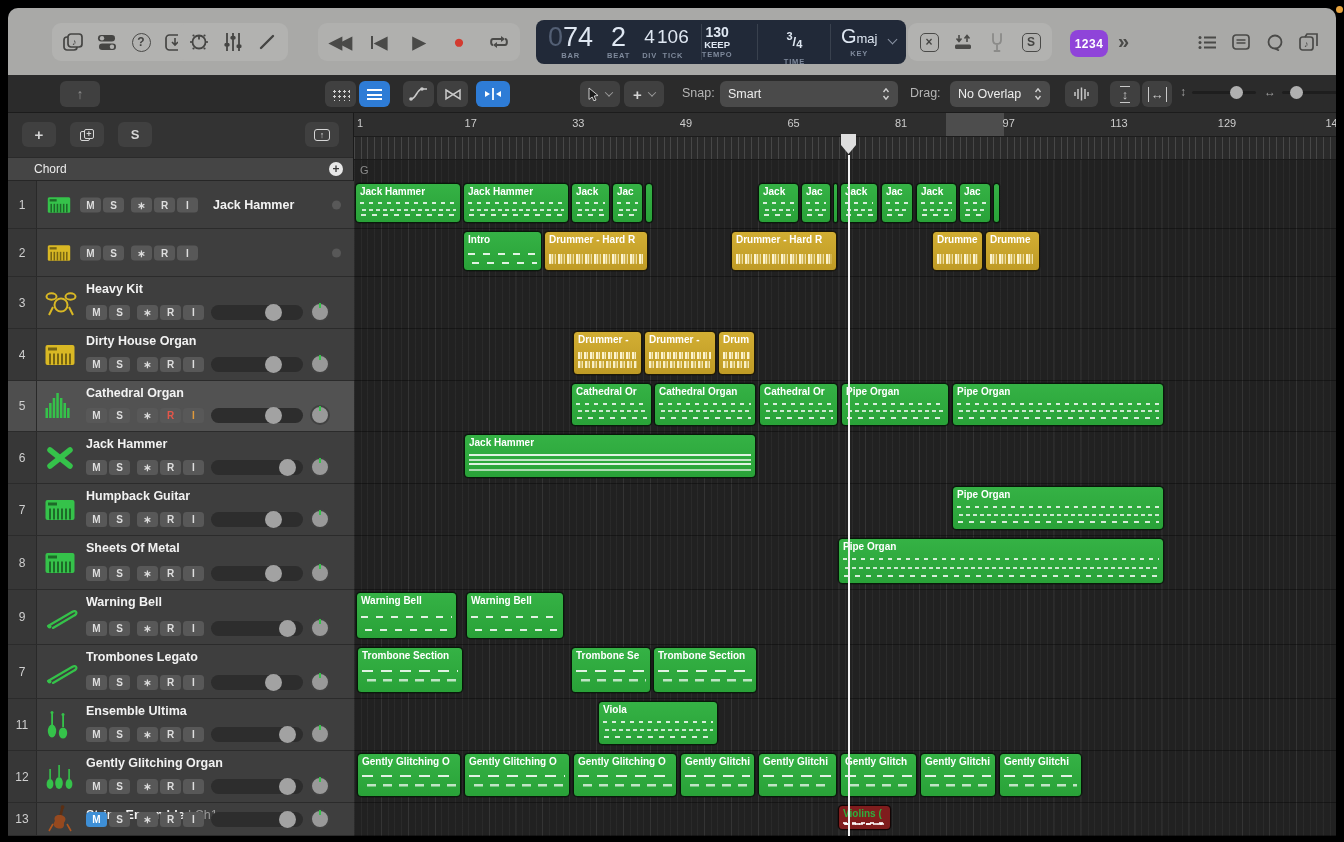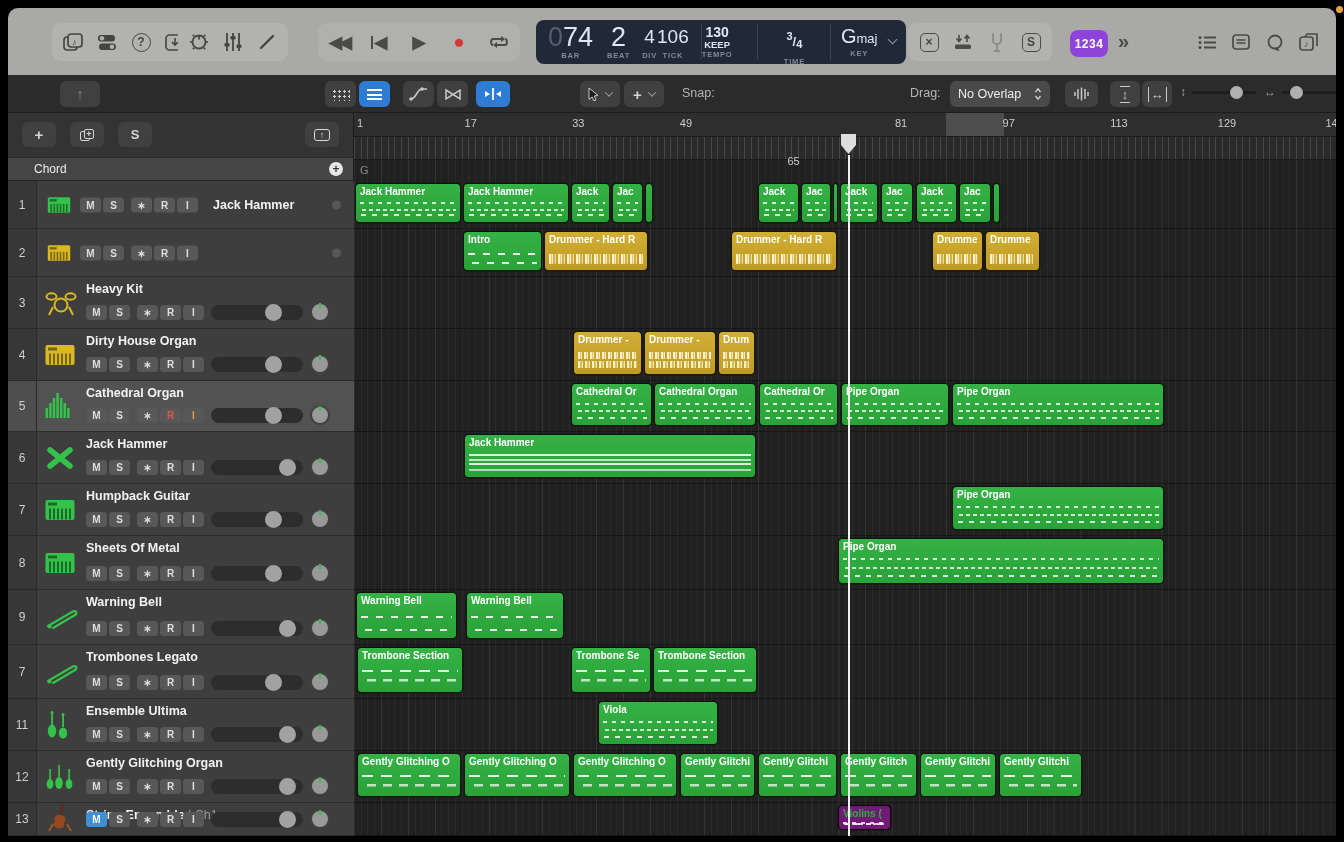--- a/index.html
+++ b/index.html
@@ -91,21 +91,21 @@
 .rnum{position:absolute;top:4px;font-size:11px;color:#cdcdcd}
 .cycle{position:absolute;top:0;height:100%;background:rgba(255,255,255,.15)}
 .ticks{position:absolute;left:0;top:24px;width:100%;height:23px;background-color:#2a2a2a;background-image:repeating-linear-gradient(90deg,#474747 0 1px,transparent 1px 6.73px);border-bottom:1px solid #1b1b1b;z-index:1}
 .gridbg{position:absolute;left:0;top:47px;bottom:0;width:100%;background-color:#212121;background-image:repeating-linear-gradient(90deg,rgba(255,255,255,.04) 0 1px,transparent 1px 6.73px),repeating-linear-gradient(90deg,rgba(255,255,255,.05) 0 1px,transparent 1px 26.9px),repeating-linear-gradient(90deg,rgba(0,0,0,.3) 0 1px,transparent 1px 107.6px)}
 .chordlane{position:absolute;left:0;top:47px;width:100%;height:21px;z-index:1}
 .chordlane span{position:absolute;left:6px;top:4px;font-size:11px;color:#8b8b8b}
 .lrow{position:absolute;left:0;width:100%;border-bottom:1px solid rgba(0,0,0,.35);z-index:1}
 .region{position:absolute;border-radius:4.5px;border:1px solid rgba(0,0,0,.85);overflow:hidden;box-shadow:0 0 0 .5px rgba(0,0,0,.4)}
 .rg{background:linear-gradient(#35b245,#29a238)}
 .ry{background:linear-gradient(#d2ae33,#bf9b25)}
-.rm{background:#701a75}
+.rm{background:#7f1d1d}
 .rlabel{display:block;font-size:10px;font-weight:bold;color:#fff;padding:1.5px 4px;white-space:nowrap}
 .rm .rlabel{color:#2fae3e}
 .rpat{position:absolute;left:4px;right:4px;top:16px;bottom:4px;background-repeat:no-repeat}
 .p-dense{background-image:repeating-linear-gradient(90deg,rgba(255,255,255,.8) 0 4px,transparent 4px 9px),repeating-linear-gradient(90deg,rgba(255,255,255,.75) 0 4px,transparent 4px 7px),repeating-linear-gradient(90deg,rgba(255,255,255,.8) 0 5px,transparent 5px 11px);background-size:100% 2px,100% 2px,100% 2px;background-position:0 15%,2px 55%,1px 90%}
 .p-lines{background-image:linear-gradient(rgba(255,255,255,.85),rgba(255,255,255,.85)),linear-gradient(rgba(255,255,255,.7),rgba(255,255,255,.7)),linear-gradient(rgba(255,255,255,.85),rgba(255,255,255,.85)),linear-gradient(rgba(255,255,255,.6),rgba(255,255,255,.6));background-size:100% 2px,100% 2px,100% 2px,100% 2px;background-position:0 15%,0 40%,0 62%,0 88%}
 .p-sparse{background-image:repeating-linear-gradient(90deg,rgba(255,255,255,.85) 0 7px,transparent 7px 15px),repeating-linear-gradient(90deg,rgba(255,255,255,.85) 0 7px,transparent 7px 15px);background-size:100% 2px,100% 2px;background-position:0 30%,4px 85%}
 .p-step{background-image:repeating-linear-gradient(90deg,rgba(255,255,255,.85) 0 11px,transparent 11px 19px),repeating-linear-gradient(90deg,rgba(255,255,255,.7) 0 9px,transparent 9px 16px);background-size:100% 2px,100% 2.5px;background-position:0 25%,5px 70%}
 .p-wave{background-image:repeating-linear-gradient(90deg,rgba(255,248,215,.95) 0 2px,rgba(255,248,215,.45) 2px 3px,rgba(255,248,215,.85) 3px 4px,rgba(255,248,215,.2) 4px 6px,rgba(255,248,215,.7) 6px 7px,transparent 7px 9px);background-size:100% 55%;background-position:0 75%}
 .p-wave2{background-image:repeating-linear-gradient(90deg,rgba(255,248,215,.95) 0 2px,rgba(255,248,215,.4) 2px 3px,rgba(255,248,215,.85) 3px 4px,transparent 4px 6px),repeating-linear-gradient(90deg,rgba(255,248,215,.9) 0 2px,rgba(255,248,215,.35) 2px 4px,rgba(255,248,215,.8) 4px 5px,transparent 5px 7px);background-size:100% 32%,100% 32%;background-position:0 28%,0 88%}
 .playhead-line{position:absolute;top:42px;bottom:0;width:1.5px;background:#f2f2f2;z-index:6}
@@ -340,20 +340,26 @@
             <path d="M1 1 L10 8.5 L6.2 9 L8 13 L5.8 13.8 L4.2 10 L1 12.4 Z" fill="#1c1c1c" stroke="#dcdcdc" stroke-width="0.9"></path>
           </svg>
       <span class="cv"></span>
     </div>
     <div class="t2btn" style="left:616px;width:40px">
       <span style="font-size:15px;color:#d5d5d5;font-weight:bold">+</span>
       <span class="cv"></span>
     </div>
 
     <div class="t2label" style="left:674px">Snap:</div>
+    <div class="popup" style="left:712px;width:178px">
+      <span>Smart</span>
+      <svg width="8" height="14" viewBox="0 0 8 14">
+            <path d="M1.5 5 L4 1.8 L6.5 5 M1.5 9 L4 12.2 L6.5 9" stroke="#cfcfcf" fill="none" stroke-width="1.4"></path>
+          </svg>
+    </div>
     <div class="t2label" style="left:902px">Drag:</div>
     <div class="popup" style="left:942px;width:100px">
       <span>No Overlap</span>
       <svg width="8" height="14" viewBox="0 0 8 14">
             <path d="M1.5 5 L4 1.8 L6.5 5 M1.5 9 L4 12.2 L6.5 9" stroke="#cfcfcf" fill="none" stroke-width="1.4"></path>
           </svg>
     </div>
 
     <div class="t2btn" style="left:1057px;width:33px">
       <svg width="17" height="14" viewBox="0 0 17 14">
@@ -798,21 +804,21 @@
             </div>
           </div>
     </div>
 
     <div class="lanewrap">
       <div class="ruler" id="ruler">
             <span class="rnum" style="left: 3px;">1</span>
             <span class="rnum" style="left: 110.6px;">17</span>
             <span class="rnum" style="left: 218.2px;">33</span>
             <span class="rnum" style="left: 325.8px;">49</span>
-            <span class="rnum" style="left: 433.4px; margin-top: 38px;">65</span>
+            <span class="rnum" style="left: 433.4px;">65</span>
             <span class="rnum" style="left: 541px;">81</span>
             <span class="rnum" style="left: 648.6px;">97</span>
             <span class="rnum" style="left: 756.2px;">113</span>
             <span class="rnum" style="left: 863.8px;">129</span>
             <span class="rnum" style="left: 971.4px;">145</span>
             <div class="cycle" style="left: 592px; width: 58px;"></div>
           </div>
       <div class="ticks"></div>
       <div class="gridbg"></div>
       <div class="chordlane">

